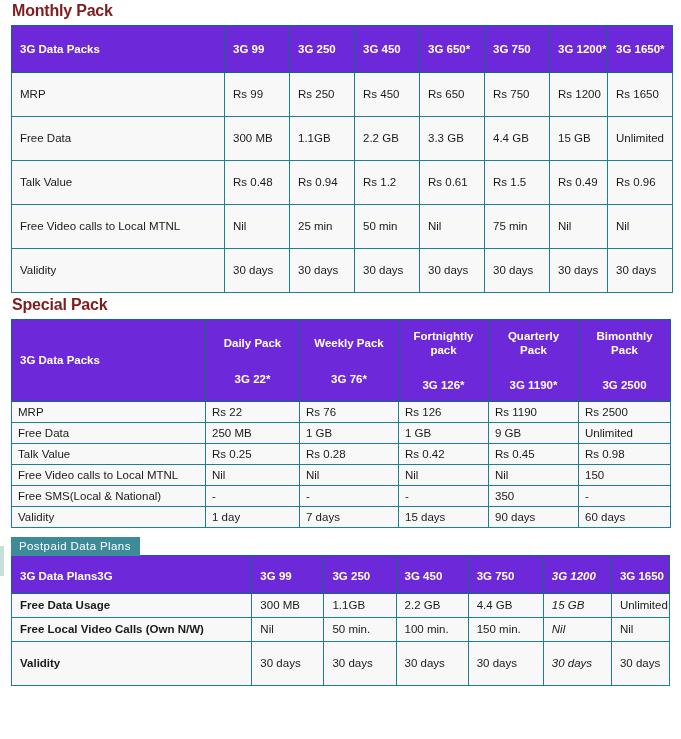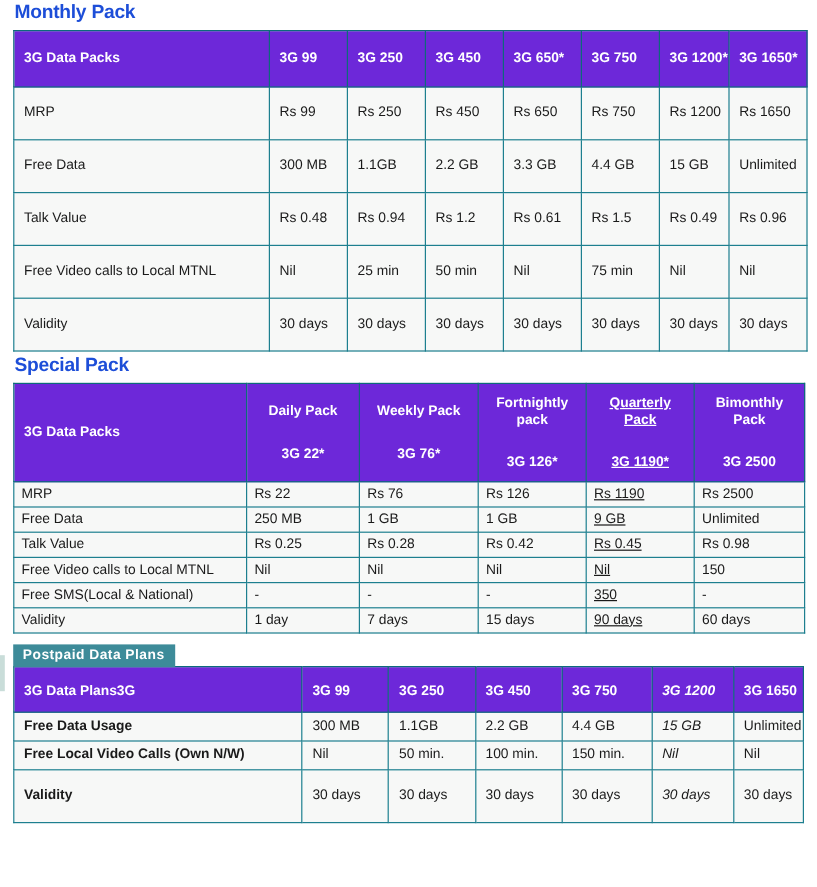--- a/index.html
+++ b/index.html
@@ -15,21 +15,21 @@
     color: #1a1a1a;
     overflow: hidden;
     position: relative;
   }
 
   
   .section-title {
     font-family: "Liberation Sans", sans-serif;
     font-size: 16px;
     font-weight: bold;
-    color: #1d4ed8;
+    color: #7f1d1d;
     letter-spacing: -0.2px;
     margin: 0;
     padding: 0 0 0 12px;
     line-height: 20px;
   }
   #monthly-title { padding-top: 1px; }
   #special-title { padding-top: 2px; }
 
   
   table {
@@ -104,36 +104,36 @@
     padding-top: 22px;
   }
   #special-table tbody td {
     height: 21px;
     padding: 2px 0 2px 6px;
   }
   #special-table .d0 { width: 194px; }
   #special-table .d1 { width: 94px; }
   #special-table .d2 { width: 99px; }
   #special-table .d3 { width: 90px; }
-  #special-table .d4 { width: 90px; text-decoration: underline; }
+  #special-table .d4 { width: 90px; }
   #special-table .d5 { width: 92px; }
 
   
   #postpaid-tabbar {
     margin: 8px 0 0 11px;
     width: 659px;
     height: 19px;
     position: relative;
   }
   #postpaid-tab {
     display: inline-block;
     background: #3d8b99;
     color: #ffffff;
     font-size: 11.5px;
-    font-weight: bold;
+    font-weight: normal;
     letter-spacing: 0.4px;
     padding: 2px 9px 2px 8px;
     line-height: 15px;
     height: 19px;
   }
   #postpaid-edge {
     position: absolute;
     left: -11px;
     top: 10px;
     width: 4px;

